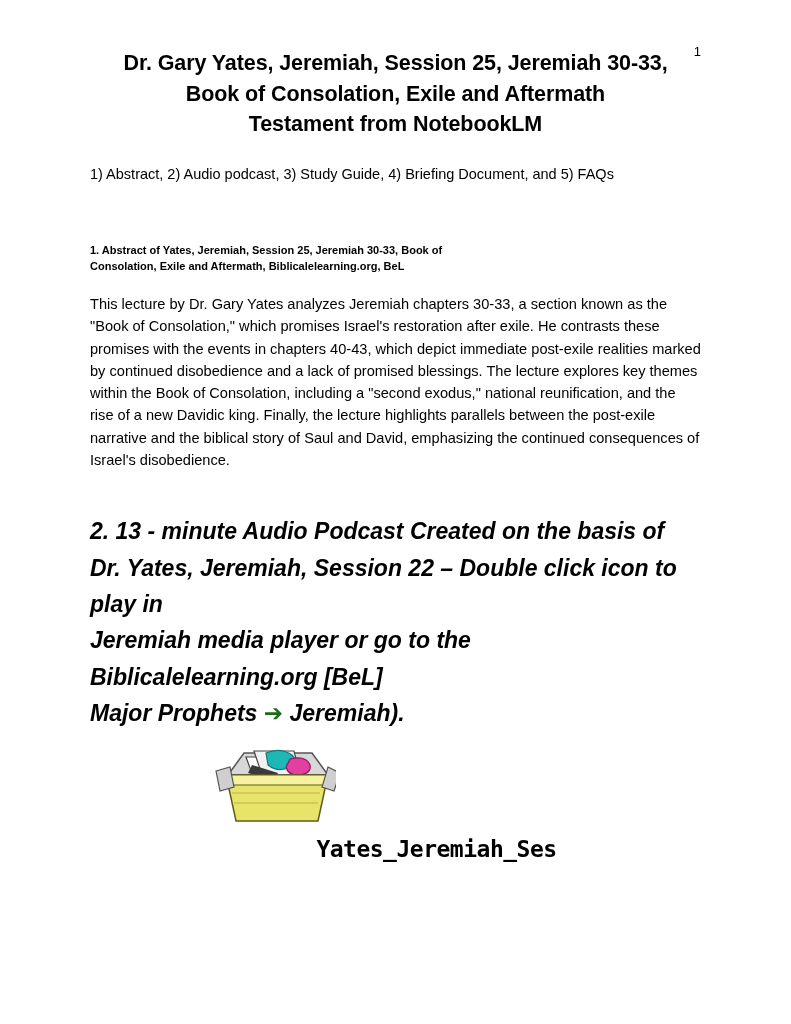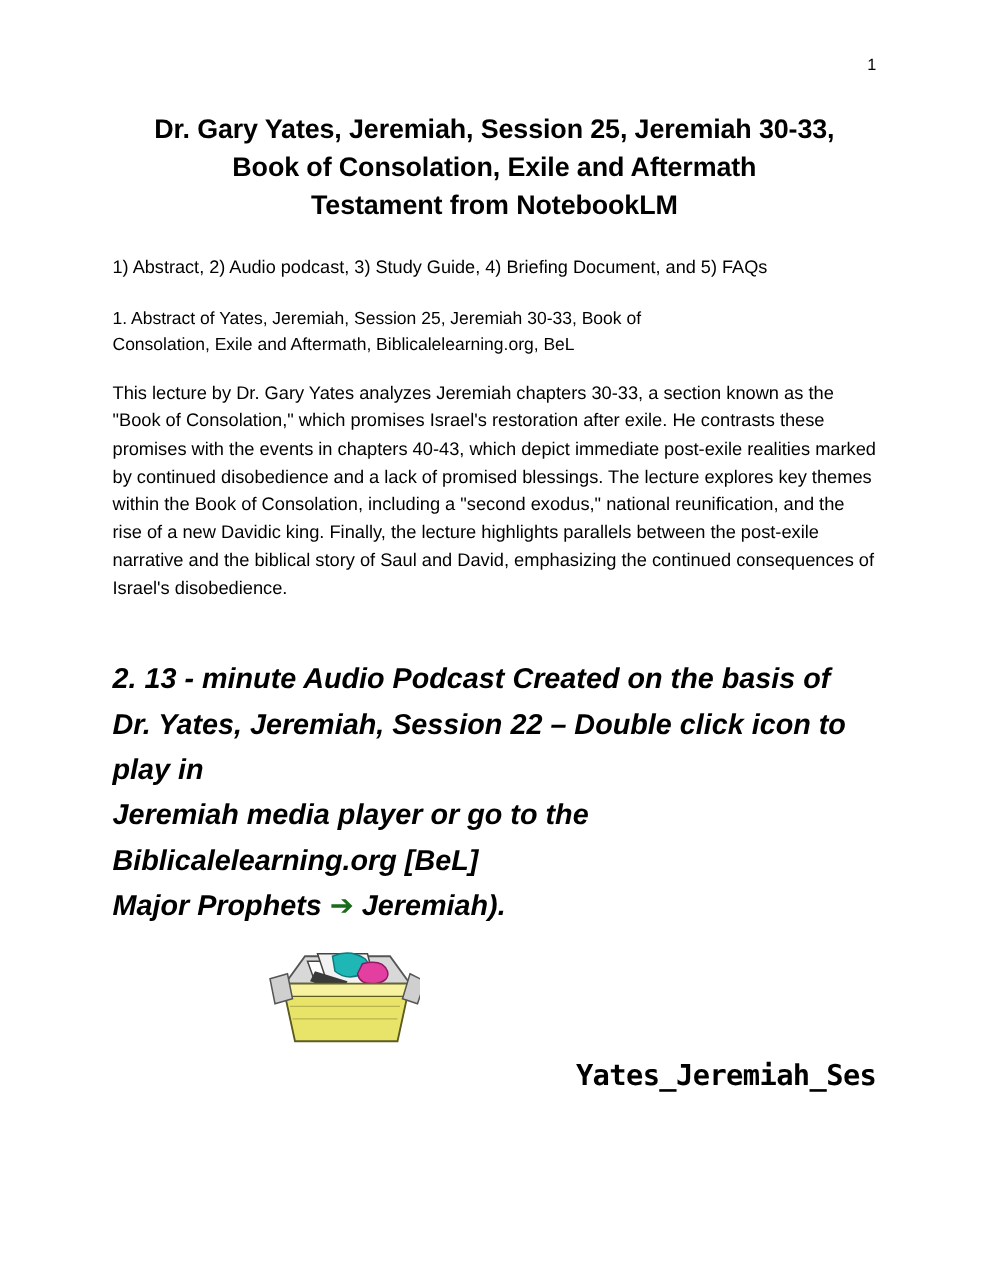--- a/index.html
+++ b/index.html
@@ -30,38 +30,38 @@
     font-size: 13px;
     color: #000;
   }
   .doc-title {
     text-align: center;
     font-family: "Liberation Sans", sans-serif;
     font-weight: bold;
     font-size: 21.5px;
     line-height: 1.42;
     margin: 0;
-    padding-top: 88px;
+    padding-top: 48px;
     letter-spacing: -0.1px;
   }
   .doc-title .line {
     display: block;
   }
   .subtitle {
     font-family: "Liberation Sans", sans-serif;
     font-size: 14.5px;
     margin-top: 24px;
     line-height: 1.4;
   }
   .section-heading {
     font-family: "Liberation Sans", sans-serif;
-    font-weight: normal;
-    font-size: 14px;
+    font-weight: bold;
+    font-size: 11px;
     line-height: 1.5;
-    margin-top: 20px;
+    margin-top: 58px;
   }
   .section-heading .line {
     display: block;
   }
   .abstract-body {
     font-family: "Liberation Sans", sans-serif;
     font-size: 14.6px;
     line-height: 1.53;
     margin-top: 18px;
     text-align: left;
@@ -80,21 +80,21 @@
   .podcast-heading .line {
     display: block;
   }
   .arrow {
     font-family: "DejaVu Sans", sans-serif;
     color: #1a6b1a;
     font-weight: bold;
   }
   .media-block {
     margin-top: 14px;
-    text-align: right;
+    text-align: center;
     padding-left: 100px;
   }
   .media-icon {
     width: 128px;
     height: 84px;
     position: relative;
     margin-left: 18px;
   }
   .file-label {
     font-family: "DejaVu Sans Mono", monospace;

